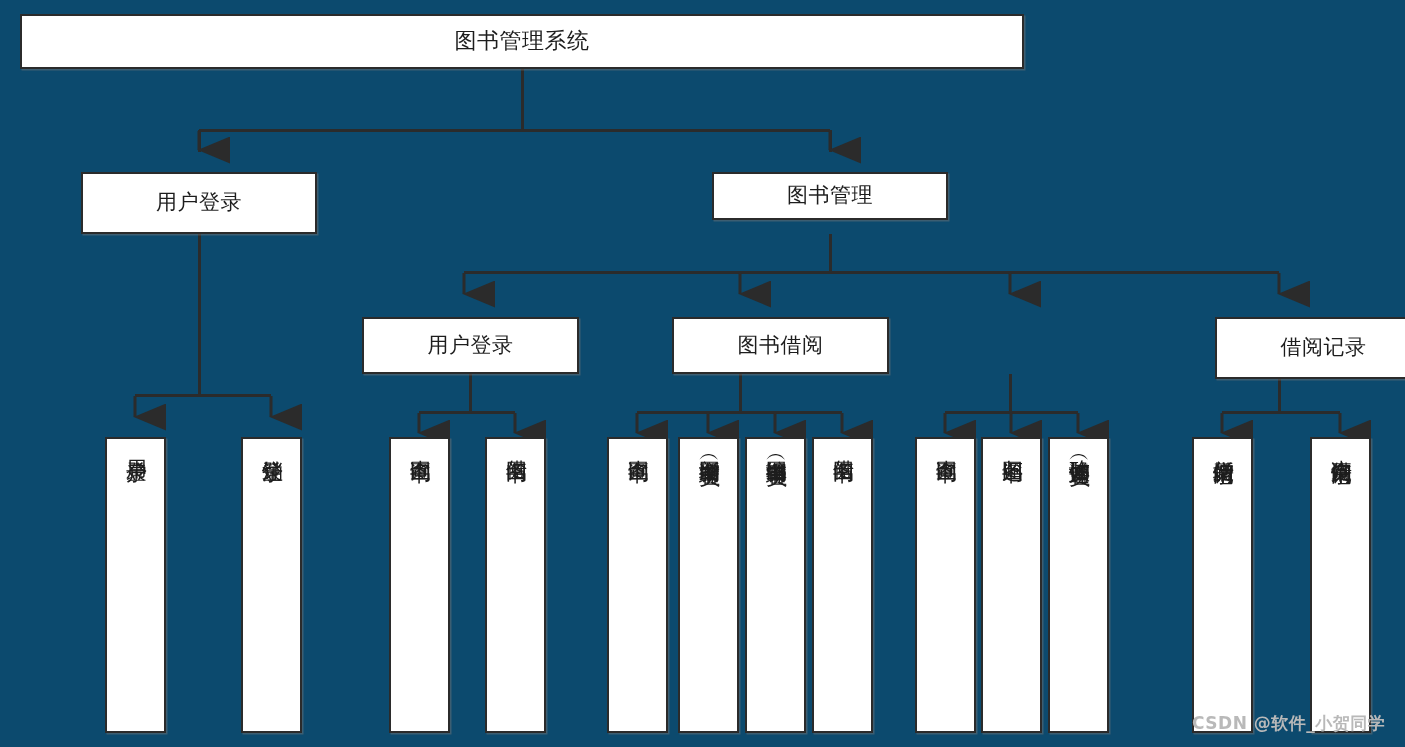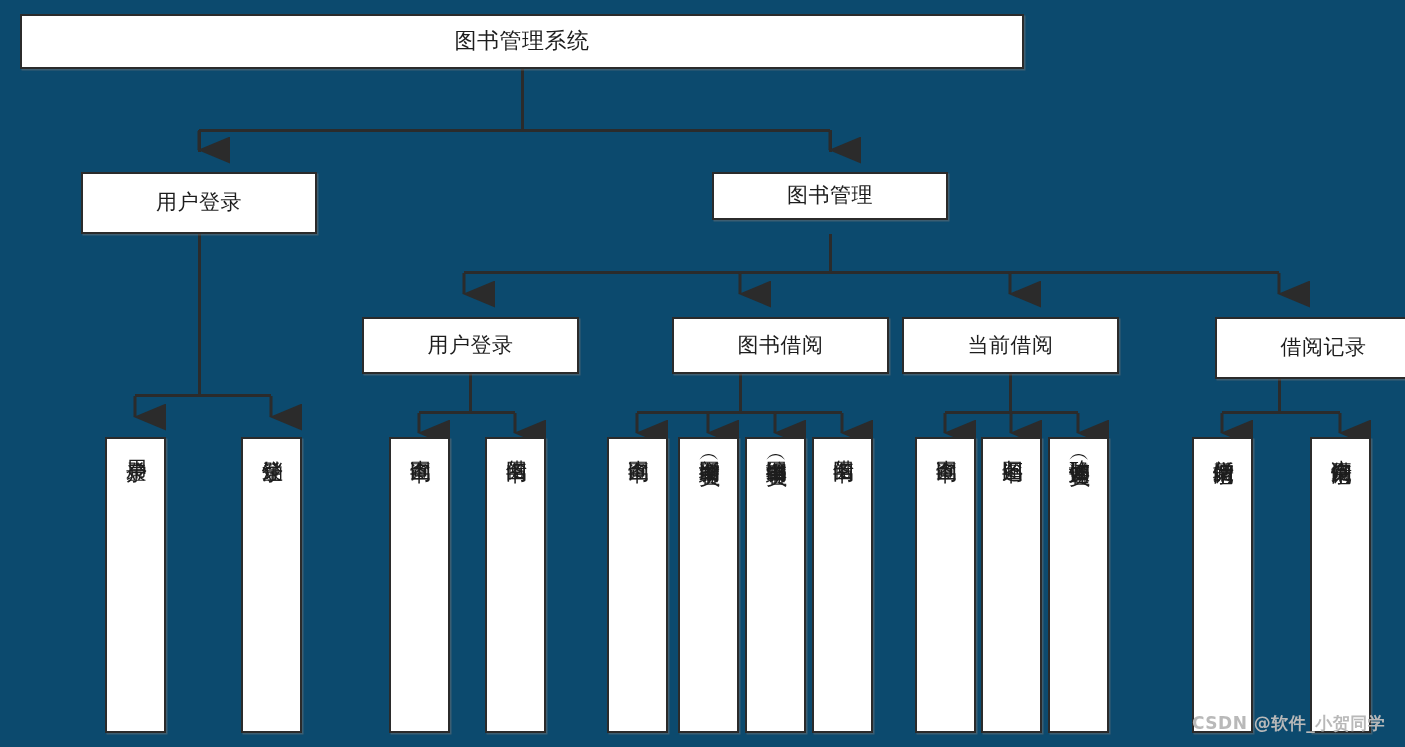--- a/index.html
+++ b/index.html
@@ -153,23 +153,20 @@
   <div class="node-box" style="left:712px; top:172px; width:236px; height:48px;">
     <span class="node-label-h">图书管理</span>
   </div>
 
   <div class="node-box" style="left:362px; top:317px; width:217px; height:57px;">
     <span class="node-label-h">用户登录</span>
   </div>
   <div class="node-box" style="left:632px; top:317px; width:217px; height:57px;margin-left:40px;">
     <span class="node-label-h">图书借阅</span>
   </div>
-  <div class="node-box" style="left:902px; top:317px; width:217px; height:57px;">
-    <span class="node-label-h">当前借阅</span>
-  </div>
   <div class="node-box" style="left:1171px; top:317px; width:217px; height:62px;margin-left:44px;">
     <span class="node-label-h">借阅记录</span>
   </div>
 
   <div class="node-box leaf" style="left:105px; top:437px; width:61px; height:296px;">
     <span class="node-label-v">用户登录</span>
   </div>
   <div class="node-box leaf" style="left:241px; top:437px; width:61px; height:296px;">
     <span class="node-label-v">注销登录</span>
   </div>

